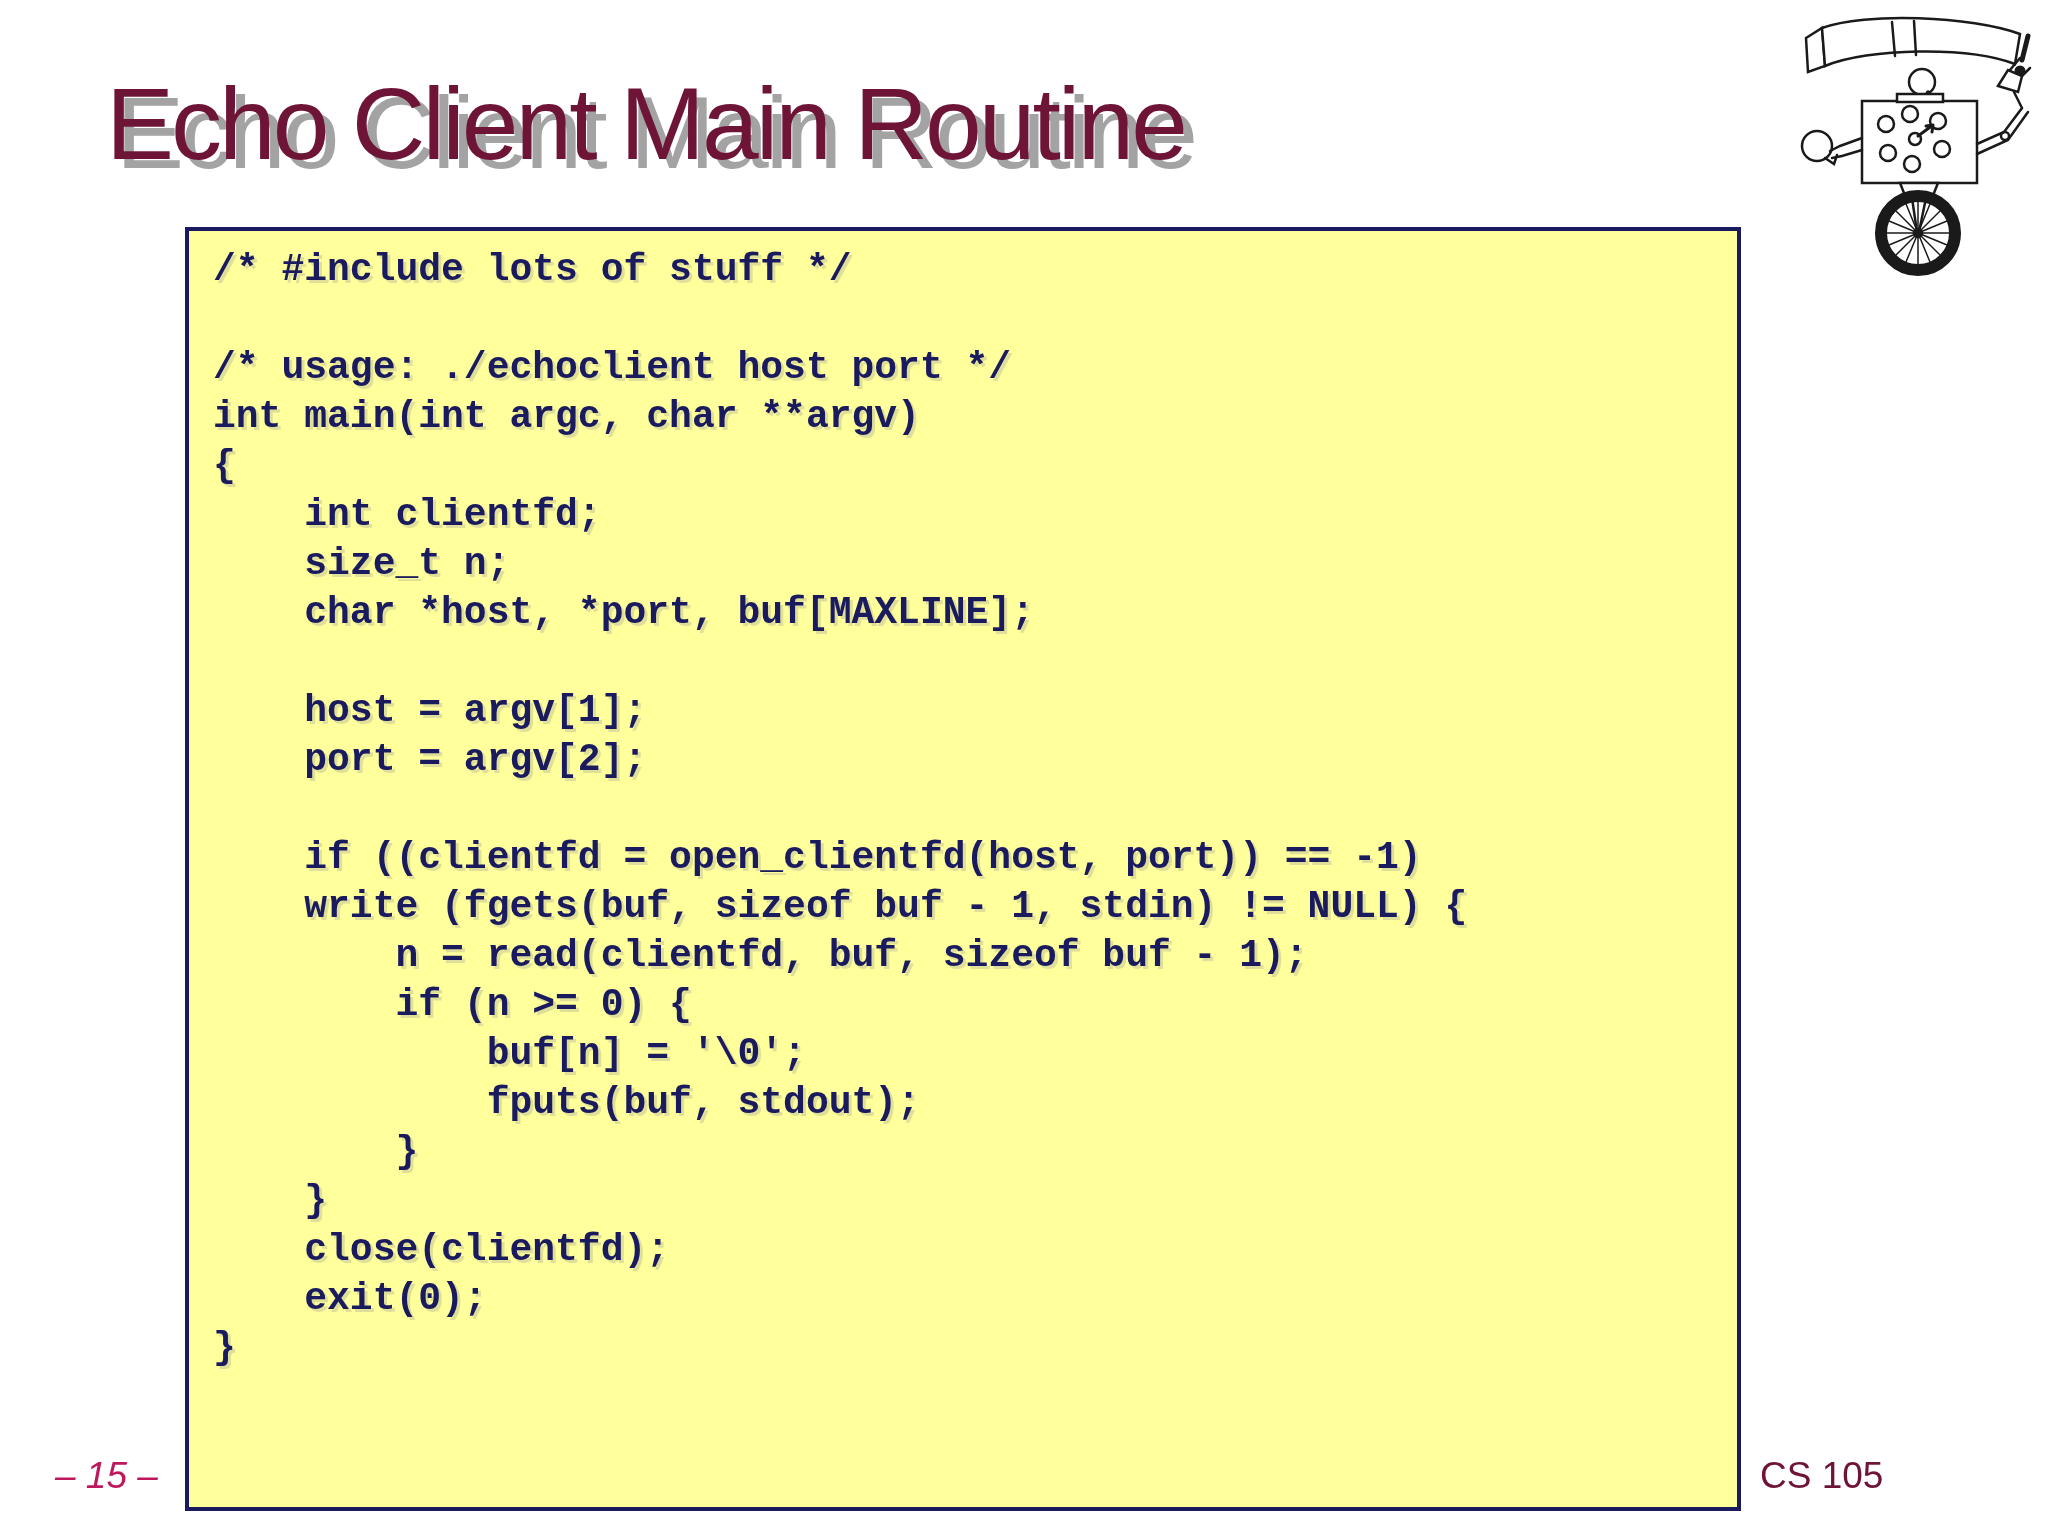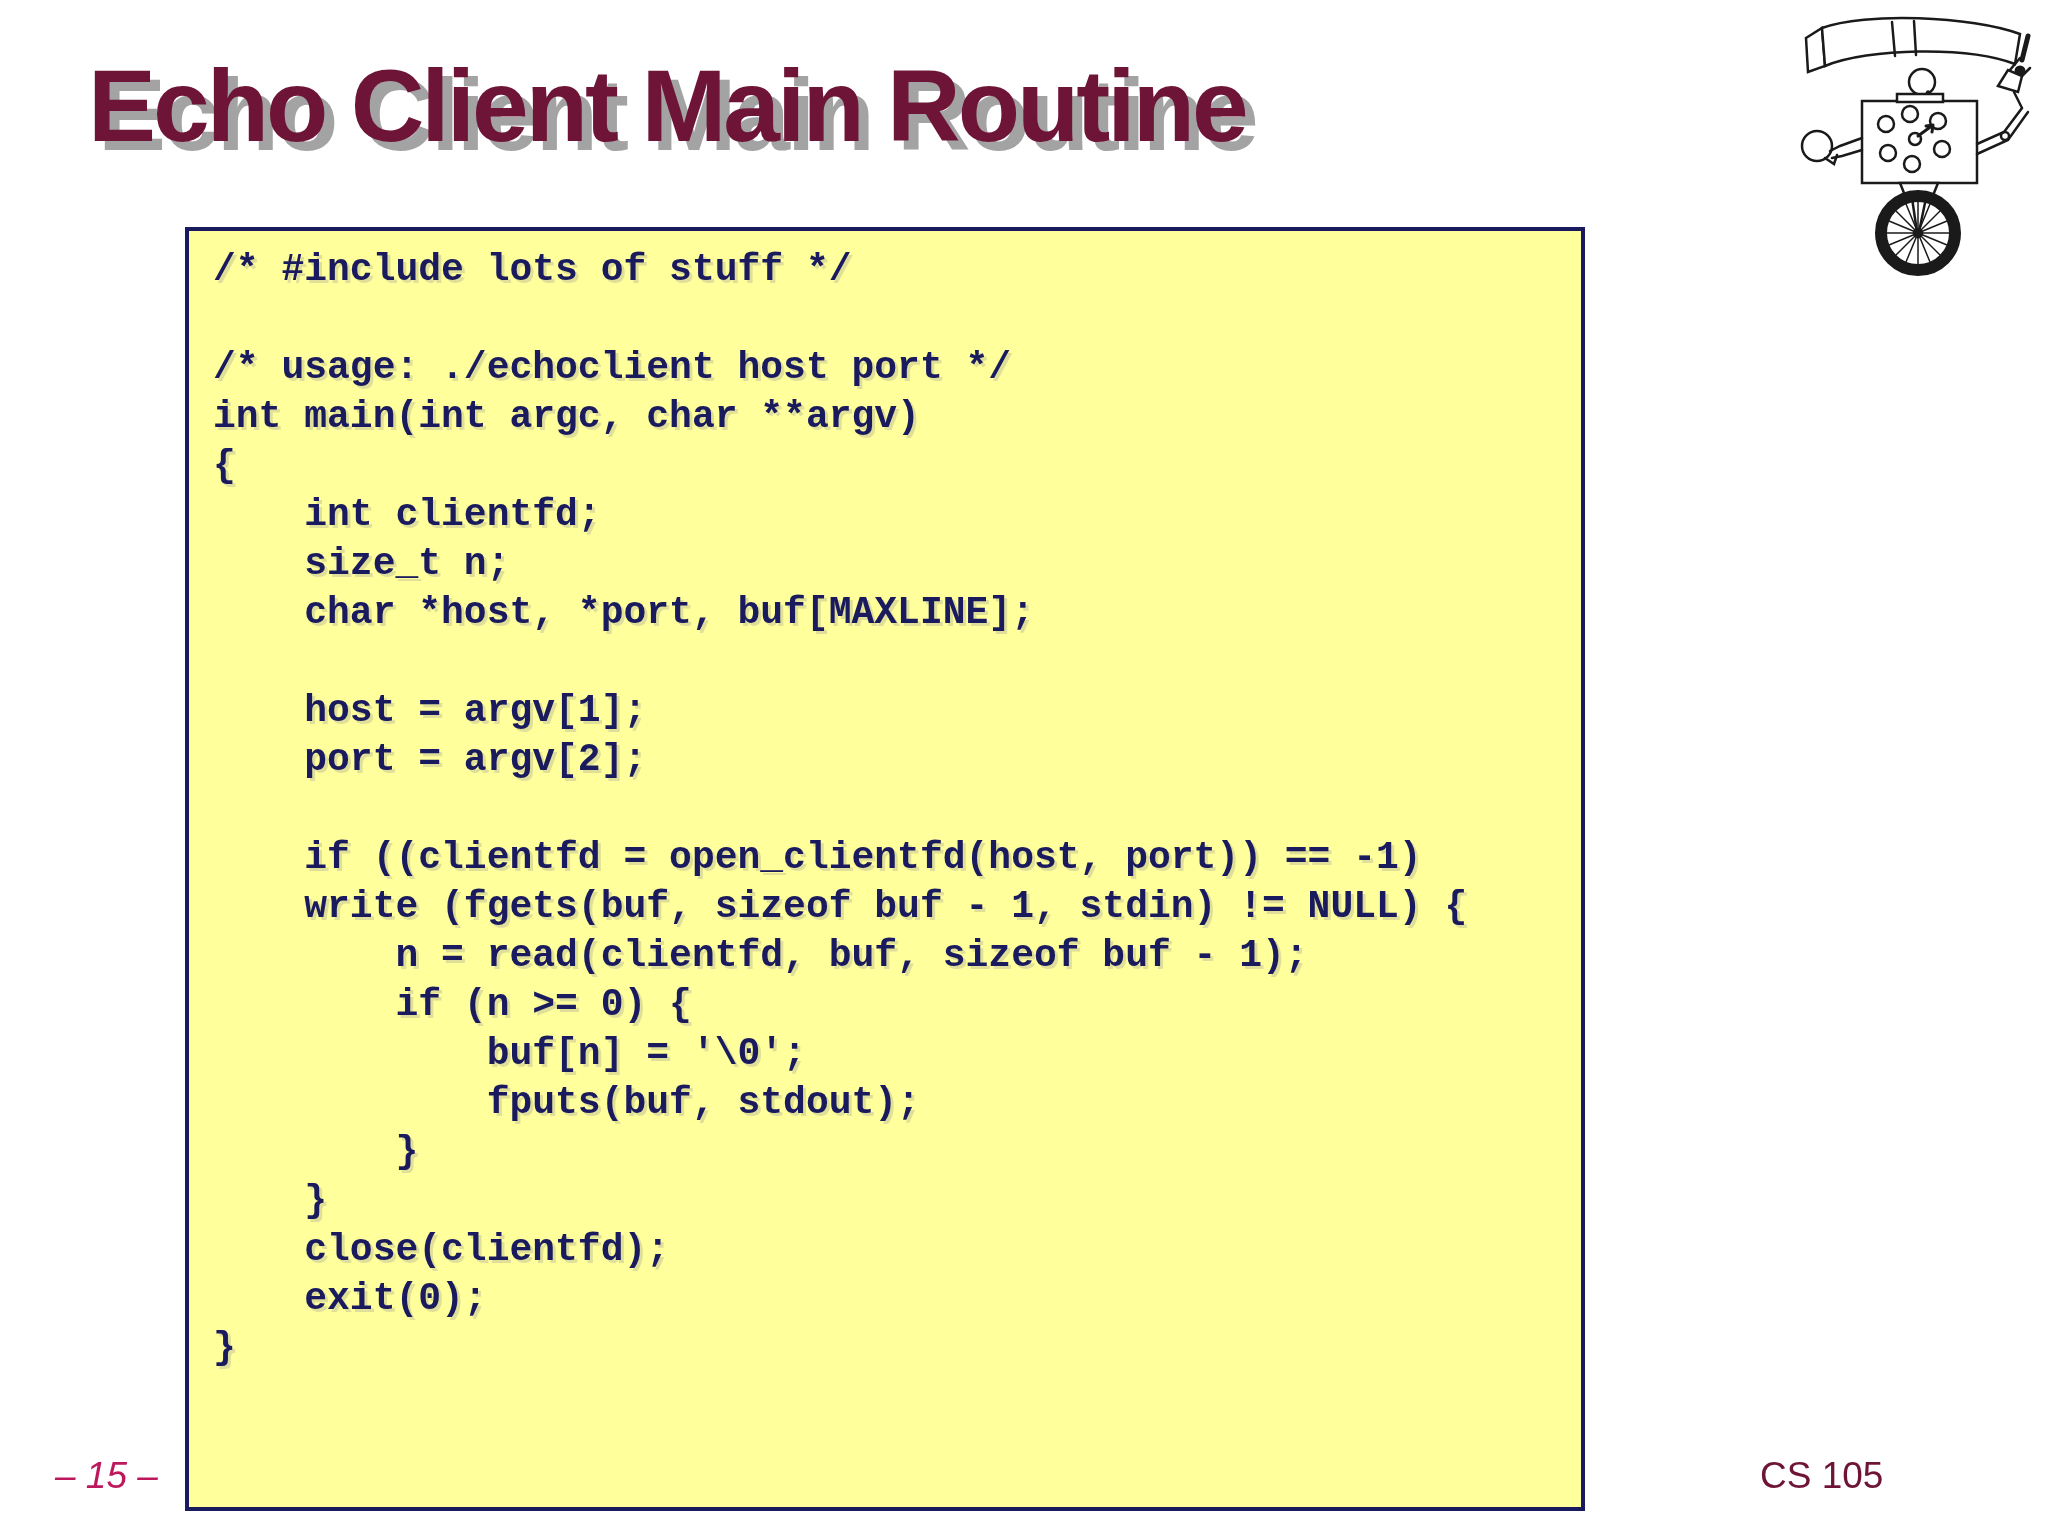--- a/index.html
+++ b/index.html
@@ -12,41 +12,41 @@
     width: 2048px;
     height: 1536px;
     background: #ffffff;
     overflow: hidden;
     font-family: "Liberation Sans", sans-serif;
   }
   .slide-title {
     position: absolute;
     left: 88px;
     top: 48px;
-    margin: 0;
+    margin: 18px;
     font-family: "Liberation Sans", sans-serif;
     font-size: 102px;
-    font-weight: bold;
+    font-weight: normal;
     letter-spacing: -3px;
     color: #6E1437;
     text-shadow: 10px 9px 0 #A3A3A3;
     white-space: nowrap;
   }
   .logo {
     position: absolute;
     top: 6px;
     right: 4px;
     width: 252px;
     height: 272px;
   }
   .code-box {
     position: absolute;
     left: 185px;
     top: 227px;
-    width: 1400px;
+    width: 1556px;
     height: 1284px;
     box-sizing: border-box;
     background: #FFFF9B;
     border: 4px solid #1A1A5E;
     padding: 14px 10px 0 24px;
     overflow: hidden;
   }
   .code-block {
     font-family: "Liberation Mono", monospace;
     font-size: 38px;

